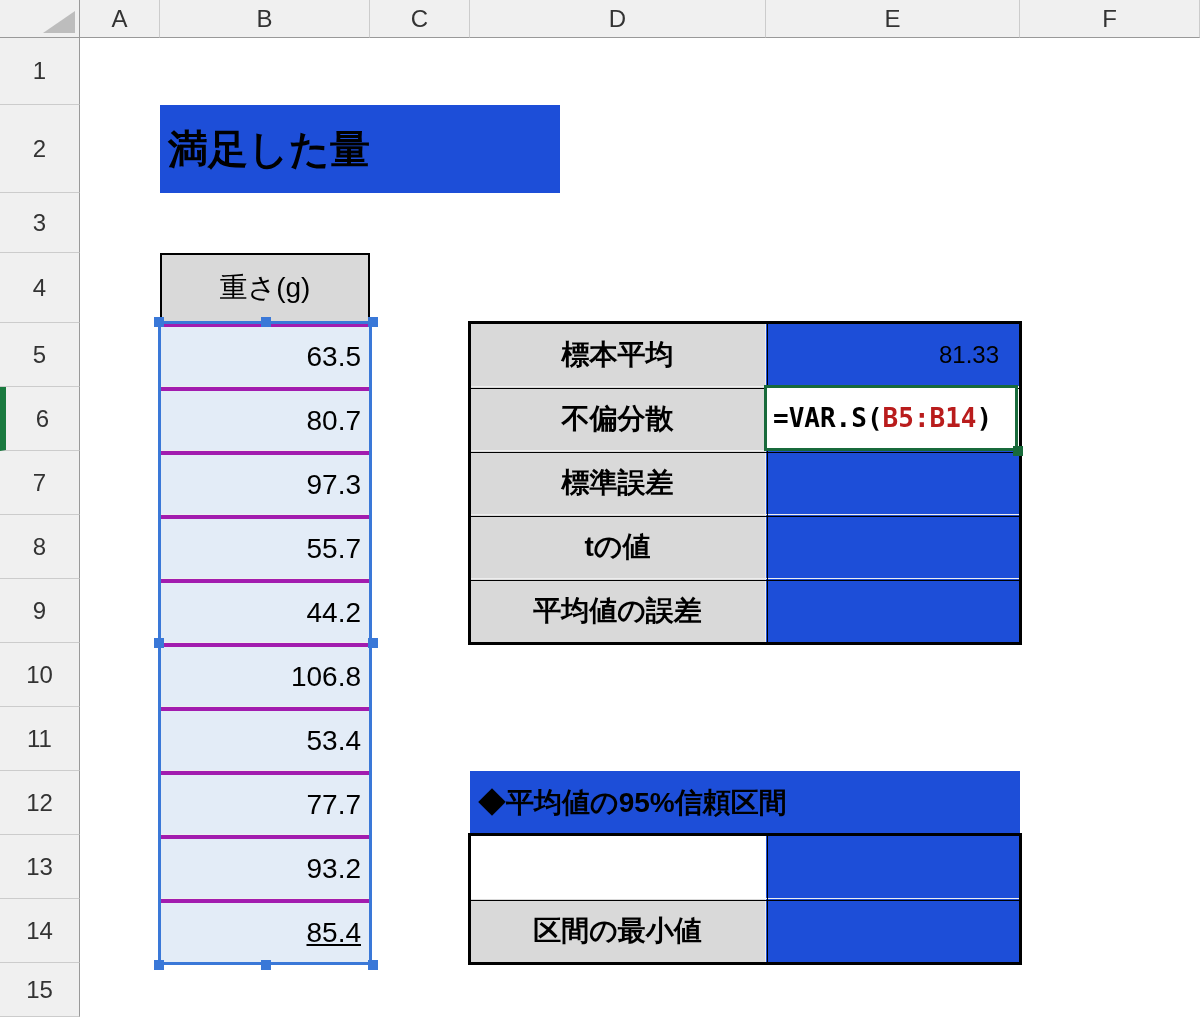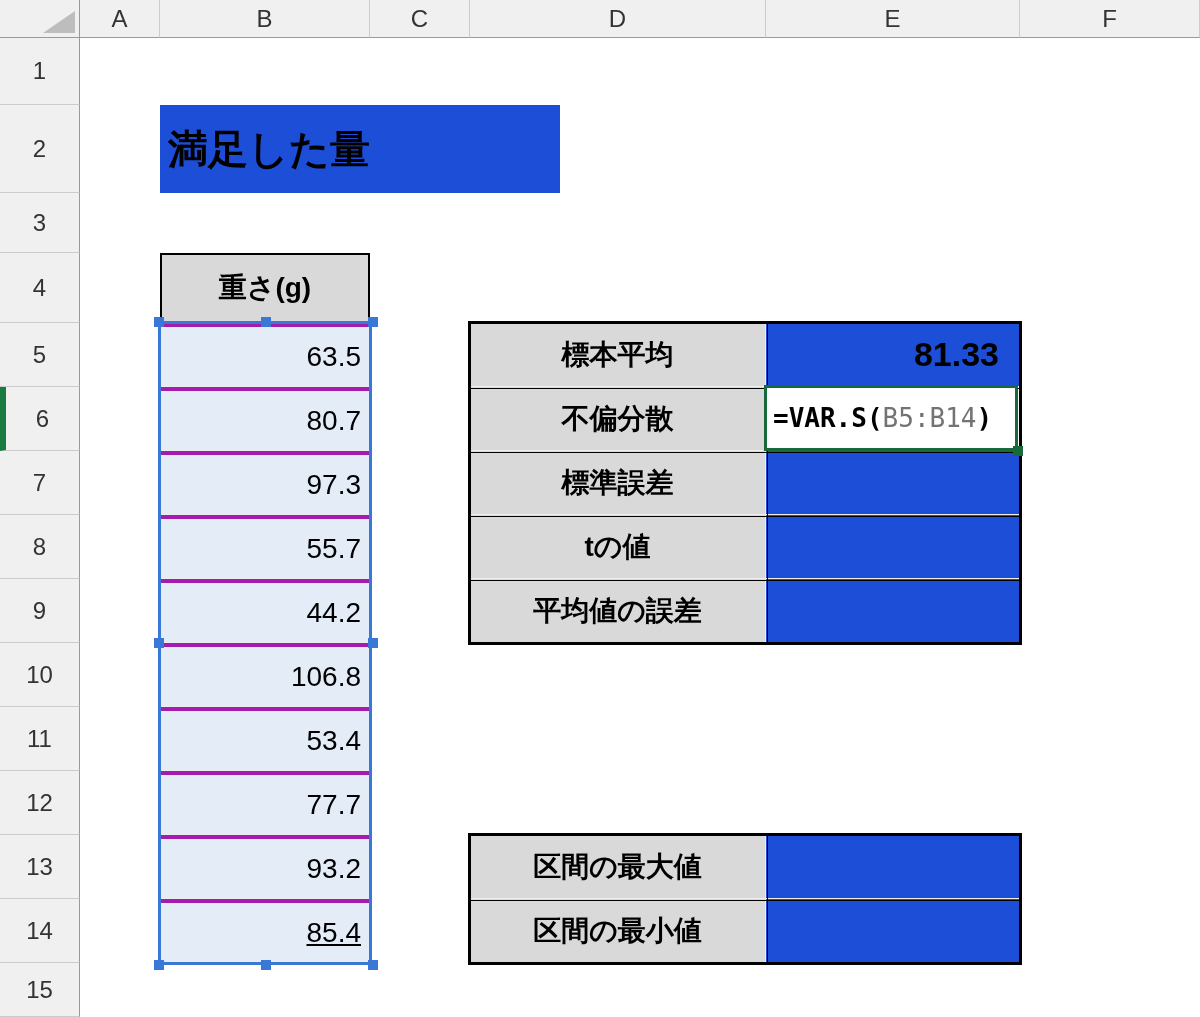--- a/index.html
+++ b/index.html
@@ -68,21 +68,21 @@
     background: #1d4ed8;
     display: flex;
     align-items: center;
     padding: 0 8px;
   }
   .b4-header {
     background: #d9d9d9;
     border: 2.5px solid #000;
     justify-content: center;
     font-size: 28px;
-    font-weight: 700;
+    font-weight: 400;
   }
   .b-data {
     background: #e3ecf7;
     border-left: 1px solid #000;
     border-right: 1px solid #000;
     border-top: 4px solid #a21caf;
     justify-content: flex-end;
     font-size: 28px;
   }
   .b-data.last { border-bottom: 1px solid #000; text-decoration: underline; }
@@ -98,42 +98,42 @@
     pointer-events: none;
   }
   .stat-label {
     background: #d9d9d9;
     justify-content: center;
     font-size: 28px;
     font-weight: 600;
   }
   .stat-val {
     justify-content: flex-end;
-    font-size: 34px;
-    font-weight: 700;
+    font-size: 24px;
+    font-weight: 400;
     text-align: right;
   }
   .border-box {
     position: absolute;
     border: 3px solid #000;
     pointer-events: none;
   }
   .active-cell {
     position: absolute;
     border: 3px solid #186a3b;
     background: #fff;
     display: flex;
     align-items: center;
     padding: 0 6px;
     font-size: 26px;
     font-family: Consolas, monospace;
     z-index: 5;
   }
   .active-cell .fn { color: #000; font-weight: 600; }
-  .active-cell .ref { color: #737373; font-weight: 400; }
+  .active-cell .ref { color: #b91c1c; font-weight: 700; }
   .active-handle {
     position: absolute;
     width: 10px; height: 10px;
     background: #186a3b;
     z-index: 6;
   }
   .title-text {
     font-size: 40px;
     font-weight: 700;
   }
@@ -229,22 +229,22 @@
 
   <div class="active-cell" style="left:764px;top:385px;width:254px;height:66px">
     <span class="fn">=</span>
       <span class="fn">VAR.S</span>
       <span class="fn">(</span>
       <span class="ref">B5:B14</span>
       <span class="fn">)</span>
   </div>
   <div class="active-handle" style="left:1013px;top:446px"></div>
 
-
-  <div class="cell stat-label" style="left:470px;top:835px;width:296px;height:64px">区間の最大値</div>
+  <div class="cell section-heading" style="left:470px;top:771px;width:550px;height:64px;border:none">◆平均値の95%信頼区間</div>
+
   <div class="cell" style="left:766px;top:835px;width:254px;height:64px"></div>
   <div class="cell stat-label" style="left:470px;top:899px;width:296px;height:64px">区間の最小値</div>
   <div class="cell" style="left:766px;top:899px;width:254px;height:64px"></div>
 
   <div class="border-box" style="left:468px;top:833px;width:554px;height:132px">
     <div class="inner-vline" style="left:296px"></div>
     <div class="inner-hline" style="top:64px"></div>
   </div>
 
 </div>

